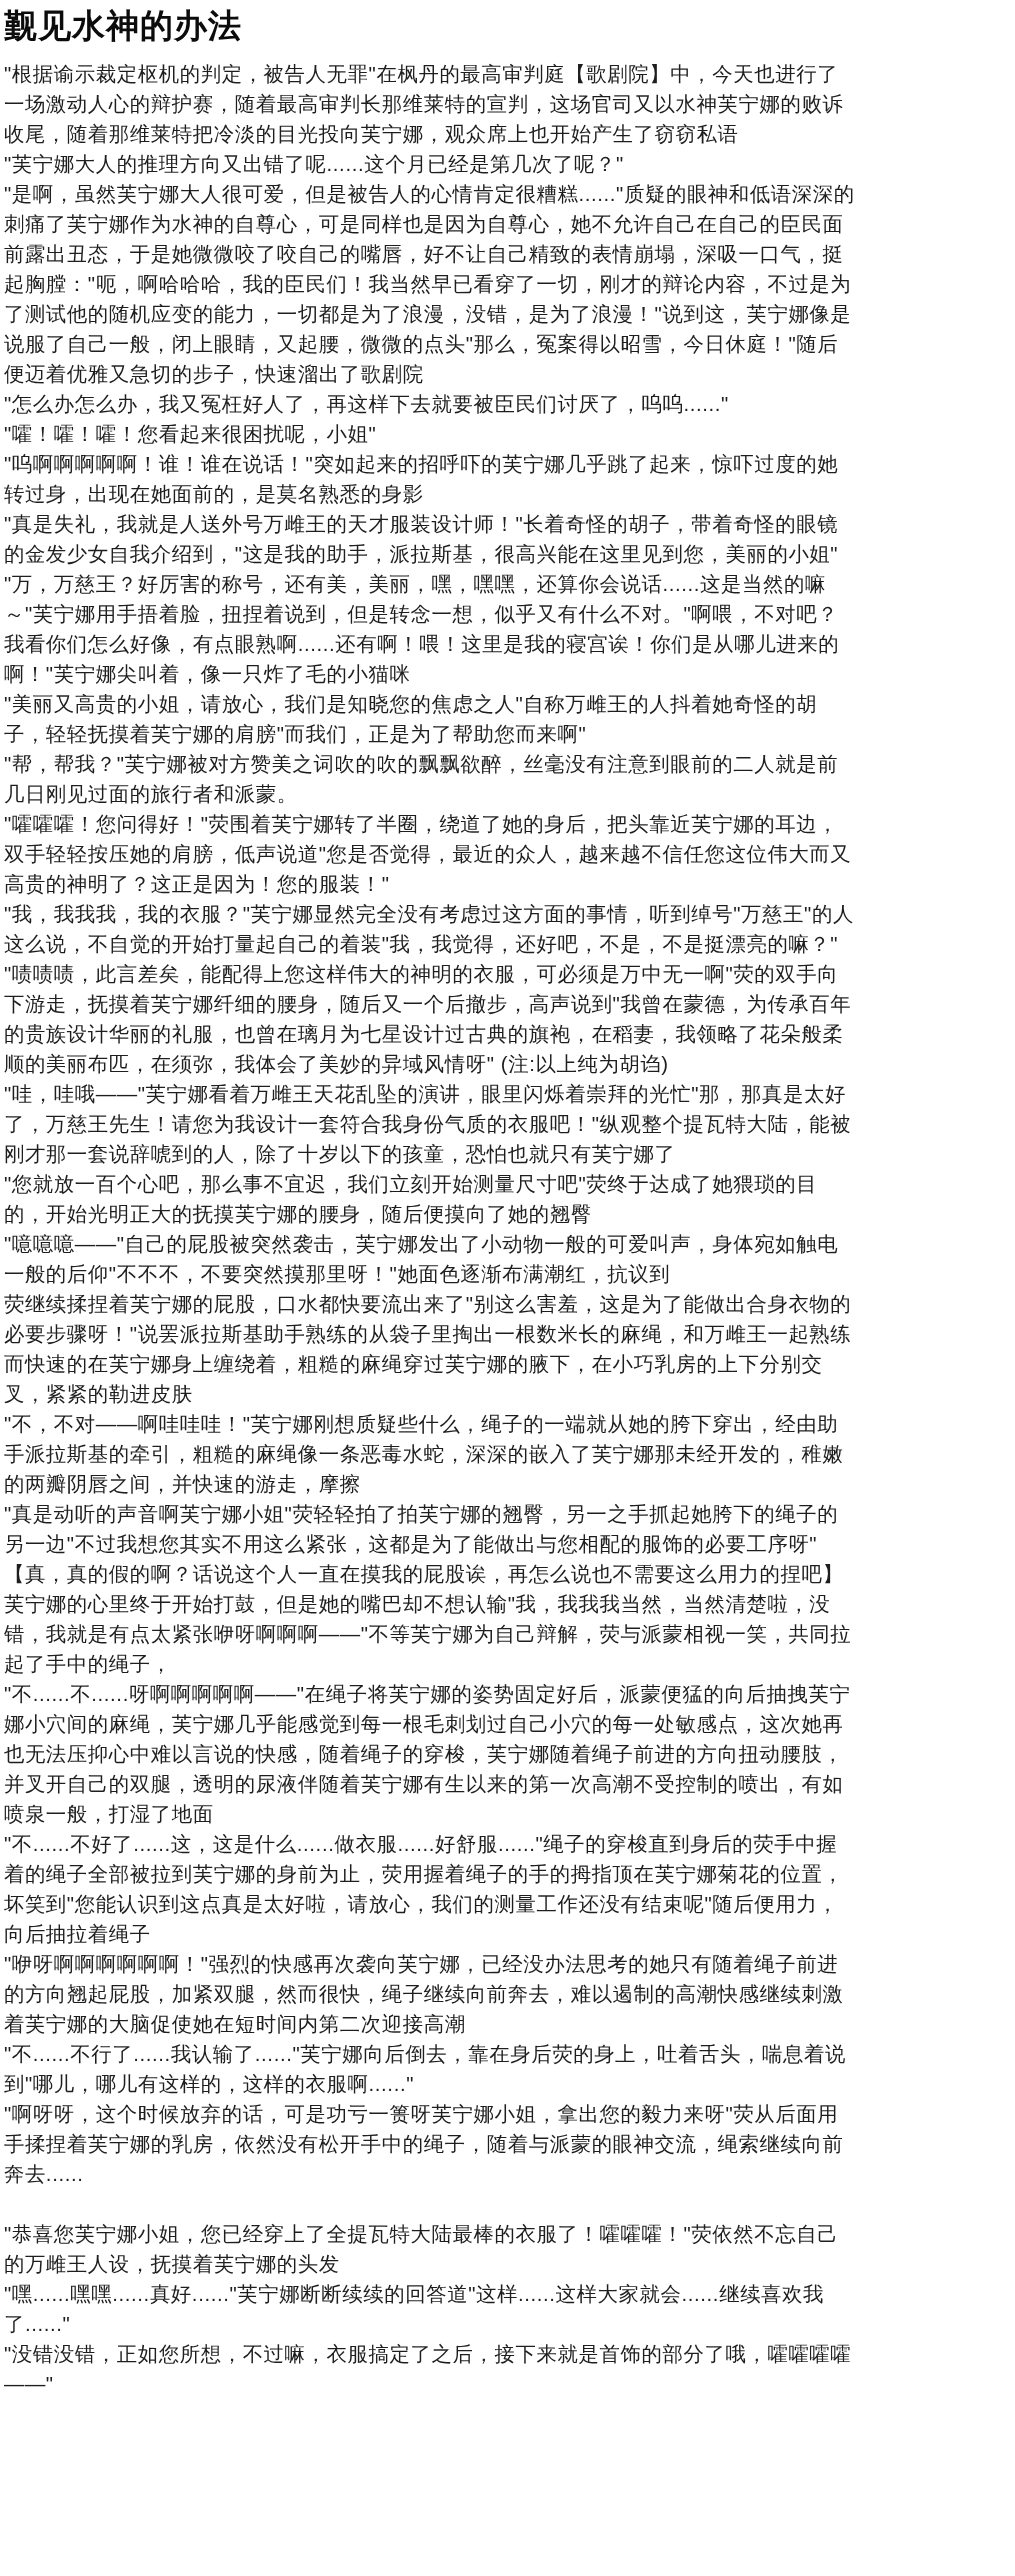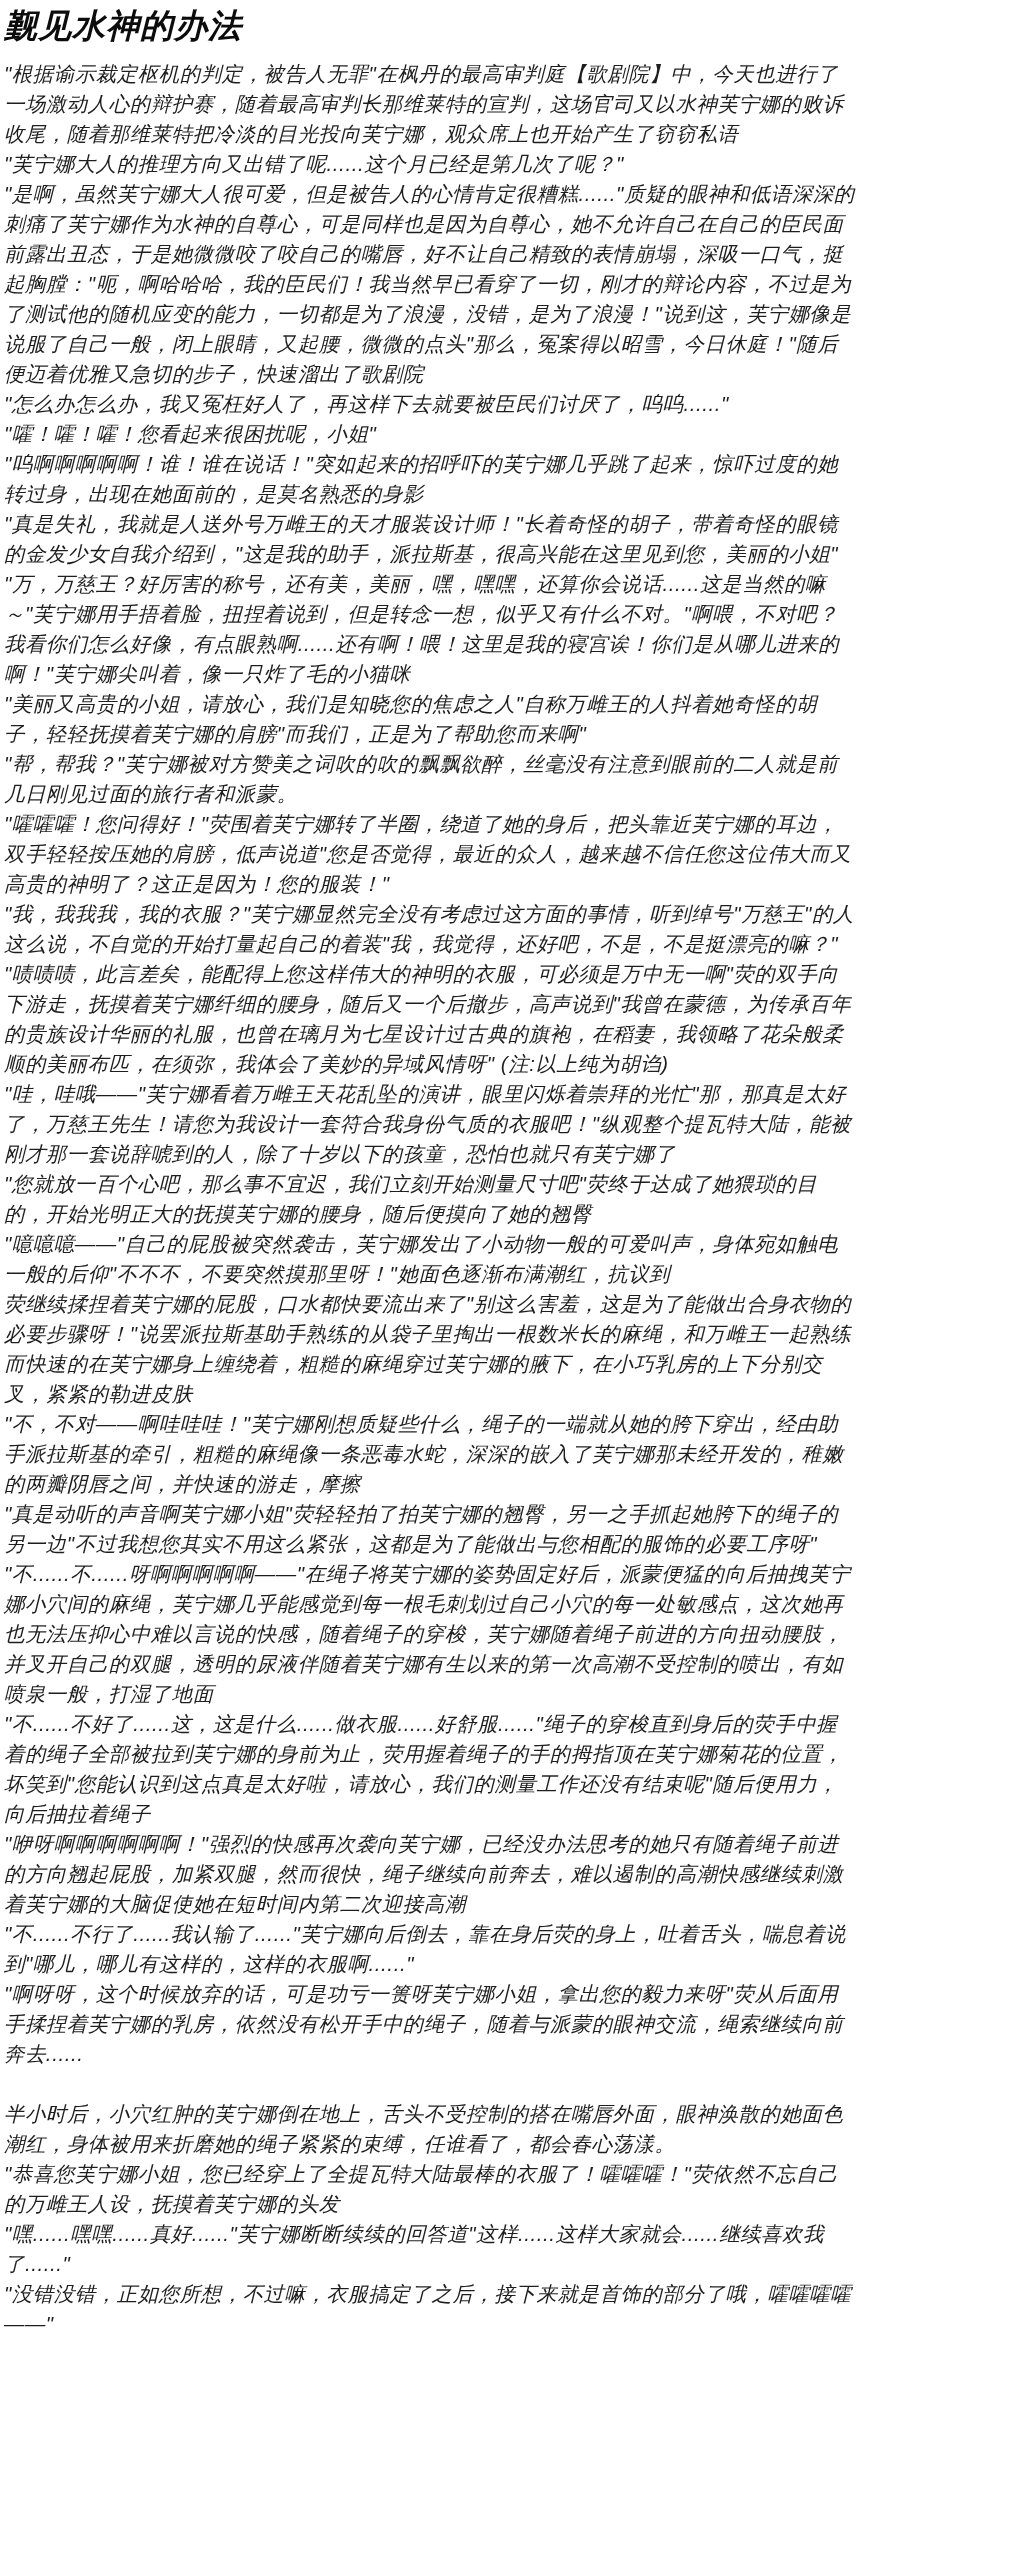--- a/index.html
+++ b/index.html
@@ -4,21 +4,20 @@
 <style>
   html,body{margin:0;padding:0;background:#ffffff;}
   body{width:1016px;}
   .page{
     box-sizing:border-box;
     width:861px;
     min-height:2576px;
     padding:1.9px 3.9px 15.5px 3.9px;
     background:#ffffff;
     font-family:"Liberation Sans","DejaVu Sans",sans-serif;
-    font-style:italic;
   }
   .title{
     margin:3.9px 0 14.6px 0;
     font-size:33px;
     line-height:39px;
     font-weight:700;
     color:#0c0c0c;
     letter-spacing:1px;
   }
   .story p.para{
@@ -50,25 +49,25 @@
       <p class="para">"帮，帮我？"芙宁娜被对方赞美之词吹的吹的飘飘欲醉，丝毫没有注意到眼前的二人就是前几日刚见过面的旅行者和派蒙。</p>
       <p class="para">"嚯嚯嚯！您问得好！"荧围着芙宁娜转了半圈，绕道了她的身后，把头靠近芙宁娜的耳边，双手轻轻按压她的肩膀，低声说道"您是否觉得，最近的众人，越来越不信任您这位伟大而又高贵的神明了？这正是因为！您的服装！"</p>
       <p class="para">"我，我我我，我的衣服？"芙宁娜显然完全没有考虑过这方面的事情，听到绰号"万慈王"的人这么说，不自觉的开始打量起自己的着装"我，我觉得，还好吧，不是，不是挺漂亮的嘛？"</p>
       <p class="para">"啧啧啧，此言差矣，能配得上您这样伟大的神明的衣服，可必须是万中无一啊"荧的双手向下游走，抚摸着芙宁娜纤细的腰身，随后又一个后撤步，高声说到"我曾在蒙德，为传承百年的贵族设计华丽的礼服，也曾在璃月为七星设计过古典的旗袍，在稻妻，我领略了花朵般柔顺的美丽布匹，在须弥，我体会了美妙的异域风情呀" (注:以上纯为胡诌)</p>
       <p class="para">"哇，哇哦——"芙宁娜看着万雌王天花乱坠的演讲，眼里闪烁着崇拜的光忙"那，那真是太好了，万慈王先生！请您为我设计一套符合我身份气质的衣服吧！"纵观整个提瓦特大陆，能被刚才那一套说辞唬到的人，除了十岁以下的孩童，恐怕也就只有芙宁娜了</p>
       <p class="para">"您就放一百个心吧，那么事不宜迟，我们立刻开始测量尺寸吧"荧终于达成了她猥琐的目的，开始光明正大的抚摸芙宁娜的腰身，随后便摸向了她的翘臀</p>
       <p class="para">"噫噫噫——"自己的屁股被突然袭击，芙宁娜发出了小动物一般的可爱叫声，身体宛如触电一般的后仰"不不不，不要突然摸那里呀！"她面色逐渐布满潮红，抗议到</p>
       <p class="para">荧继续揉捏着芙宁娜的屁股，口水都快要流出来了"别这么害羞，这是为了能做出合身衣物的必要步骤呀！"说罢派拉斯基助手熟练的从袋子里掏出一根数米长的麻绳，和万雌王一起熟练而快速的在芙宁娜身上缠绕着，粗糙的麻绳穿过芙宁娜的腋下，在小巧乳房的上下分别交叉，紧紧的勒进皮肤</p>
       <p class="para">"不，不对——啊哇哇哇！"芙宁娜刚想质疑些什么，绳子的一端就从她的胯下穿出，经由助手派拉斯基的牵引，粗糙的麻绳像一条恶毒水蛇，深深的嵌入了芙宁娜那未经开发的，稚嫩的两瓣阴唇之间，并快速的游走，摩擦</p>
       <p class="para">"真是动听的声音啊芙宁娜小姐"荧轻轻拍了拍芙宁娜的翘臀，另一之手抓起她胯下的绳子的另一边"不过我想您其实不用这么紧张，这都是为了能做出与您相配的服饰的必要工序呀"</p>
+      <p class="para">【真，真的假的啊？话说这个人一直在摸我的屁股诶，再怎么说也不需要这么用力的捏吧】芙宁娜的心里终于开始打鼓，但是她的嘴巴却不想认输"我，我我我当然，当然清楚啦，没错，我就是有点太紧张咿呀啊啊啊——"不等芙宁娜为自己辩解，荧与派蒙相视一笑，共同拉起了手中的绳子，</p>
       <p class="para">"不......不......呀啊啊啊啊啊——"在绳子将芙宁娜的姿势固定好后，派蒙便猛的向后抽拽芙宁娜小穴间的麻绳，芙宁娜几乎能感觉到每一根毛刺划过自己小穴的每一处敏感点，这次她再也无法压抑心中难以言说的快感，随着绳子的穿梭，芙宁娜随着绳子前进的方向扭动腰肢，并叉开自己的双腿，透明的尿液伴随着芙宁娜有生以来的第一次高潮不受控制的喷出，有如喷泉一般，打湿了地面</p>
       <p class="para">"不......不好了......这，这是什么......做衣服......好舒服......"绳子的穿梭直到身后的荧手中握着的绳子全部被拉到芙宁娜的身前为止，荧用握着绳子的手的拇指顶在芙宁娜菊花的位置，坏笑到"您能认识到这点真是太好啦，请放心，我们的测量工作还没有结束呢"随后便用力，向后抽拉着绳子</p>
       <p class="para">"咿呀啊啊啊啊啊啊！"强烈的快感再次袭向芙宁娜，已经没办法思考的她只有随着绳子前进的方向翘起屁股，加紧双腿，然而很快，绳子继续向前奔去，难以遏制的高潮快感继续刺激着芙宁娜的大脑促使她在短时间内第二次迎接高潮</p>
       <p class="para">"不......不行了......我认输了......"芙宁娜向后倒去，靠在身后荧的身上，吐着舌头，喘息着说到"哪儿，哪儿有这样的，这样的衣服啊......"</p>
       <p class="para">"啊呀呀，这个时候放弃的话，可是功亏一篑呀芙宁娜小姐，拿出您的毅力来呀"荧从后面用手揉捏着芙宁娜的乳房，依然没有松开手中的绳子，随着与派蒙的眼神交流，绳索继续向前奔去......</p>
       <p class="para blank">&nbsp;</p>
-      <p class="para">半小时后，小穴红肿的芙宁娜倒在地上，舌头不受控制的搭在嘴唇外面，眼神涣散的她面色潮红，身体被用来折磨她的绳子紧紧的束缚，任谁看了，都会春心荡漾。</p>
       <p class="para">"恭喜您芙宁娜小姐，您已经穿上了全提瓦特大陆最棒的衣服了！嚯嚯嚯！"荧依然不忘自己的万雌王人设，抚摸着芙宁娜的头发</p>
       <p class="para">"嘿......嘿嘿......真好......"芙宁娜断断续续的回答道"这样......这样大家就会......继续喜欢我了......"</p>
       <p class="para">"没错没错，正如您所想，不过嘛，衣服搞定了之后，接下来就是首饰的部分了哦，嚯嚯嚯嚯——"</p>
     </div>
 </main>
 
 
 </body></html>

